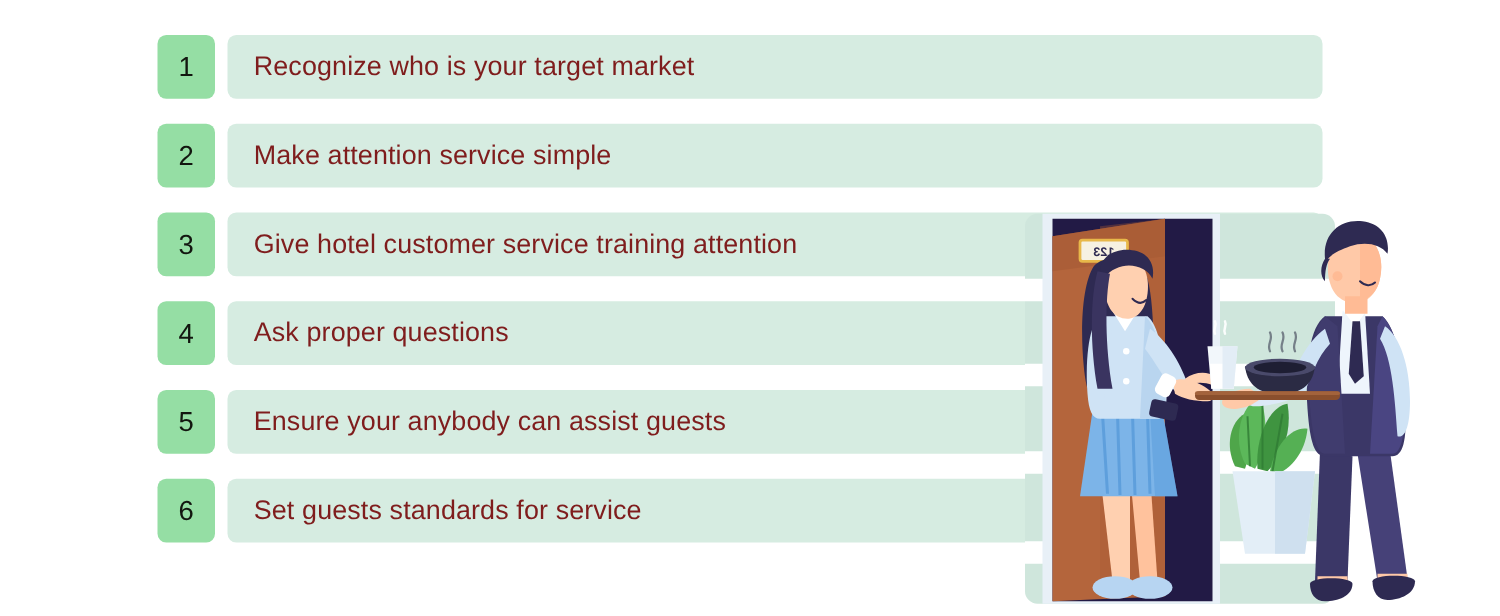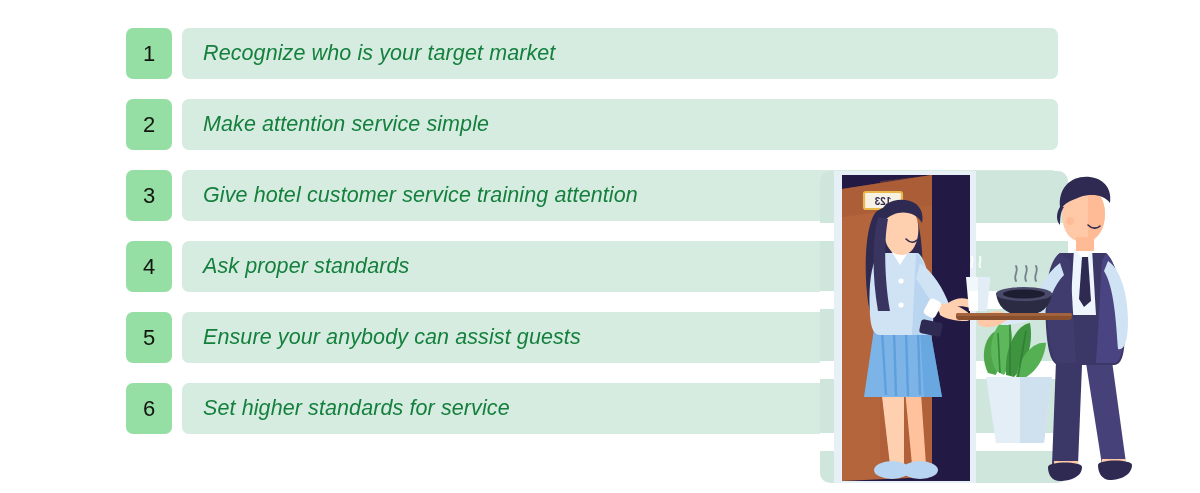--- a/index.html
+++ b/index.html
@@ -53,24 +53,23 @@
     top: 0;
     height: 51px;
     background: #d6ece1;
     border-radius: 7px;
     display: flex;
     align-items: center;
   }
   .bar-text {
     padding-left: 21px;
     font-size: 21.5px;
-    color: #15803d;
+    color: #7f1d1d;
     letter-spacing: 0.1px;
     white-space: nowrap;
-    font-style: italic;
   }
 
   
   #illu {
     position: absolute;
     left: 820px;
     top: 165px;
     width: 380px;
     height: 328px;
   }
@@ -108,39 +107,39 @@
       <div class="bar">
         <span class="bar-text">Give hotel customer service training attention</span>
       </div>
     </div>
 
     <div class="row">
       <div class="badge">
         <span>4</span>
       </div>
       <div class="bar">
-        <span class="bar-text">Ask proper standards</span>
+        <span class="bar-text">Ask proper questions</span>
       </div>
     </div>
 
     <div class="row">
       <div class="badge">
         <span>5</span>
       </div>
       <div class="bar">
         <span class="bar-text">Ensure your anybody can assist guests</span>
       </div>
     </div>
 
     <div class="row">
       <div class="badge">
         <span>6</span>
       </div>
       <div class="bar">
-        <span class="bar-text">Set higher standards for service</span>
+        <span class="bar-text">Set guests standards for service</span>
       </div>
     </div>
 
   </div>
 
   <div id="illu">
     <svg width="380" height="328" viewBox="0 0 380 328" xmlns="http://www.w3.org/2000/svg">
 
       <g>
         <rect x="0" y="6" width="248" height="312" rx="10" fill="#cfe6dc"></rect>

